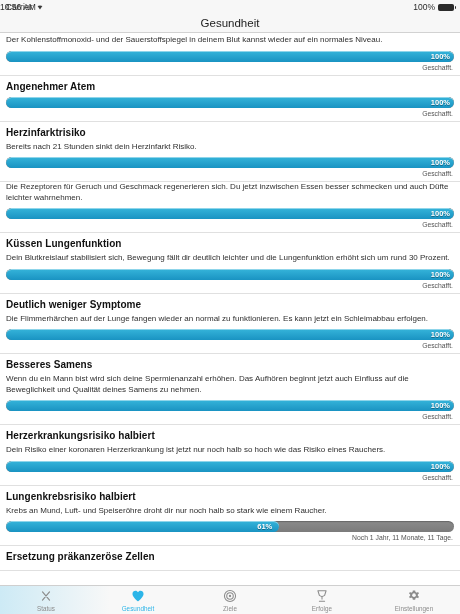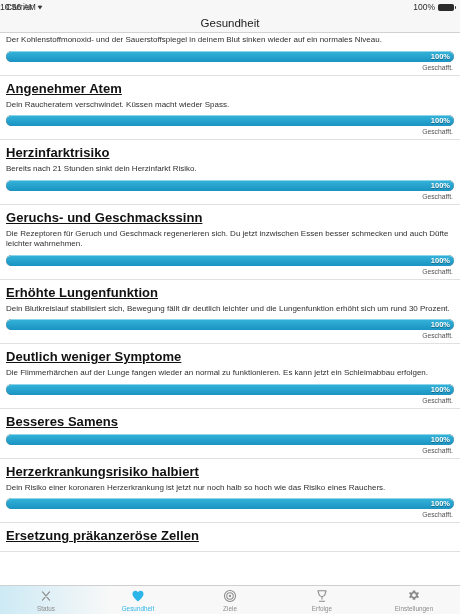--- a/index.html
+++ b/index.html
@@ -93,26 +93,25 @@
   }
 
   .section {
     padding: 0 6px;
     border-bottom: 0.5px solid #e0e0e0;
     padding-bottom: 4px;
   }
   .section.first { padding-top: 2px; }
 
   .sec-title {
-    font-size: 13px;
+    font-size: 10px;
     font-weight: bold;
     color: #111111;
     margin: 5px 0 4px 0;
     letter-spacing: 0.05px;
-    text-decoration: underline;
   }
   .sec-desc {
     font-size: 8px;
     color: #2f2f2f;
     line-height: 1.32;
     margin-bottom: 4px;
   }
   .sec-desc + .sec-desc { margin-top: 12px; }
 
   
@@ -210,64 +209,62 @@
       <span class="battery"></span>
     </div>
   </div>
 
   <div class="navbar">
     <div class="nav-title">Gesundheit</div>
   </div>
 
   <div class="content" id="content">
       <div class="section first">
-        <div class="sec-desc">Der Kohlenstoffmonoxid- und der Sauerstoffspiegel in deinem Blut sinken wieder auf ein normales Niveau.</div>
+        <div class="sec-desc">Der Kohlenstoffmonoxid- und der Sauerstoffspiegel in deinem Blut kannst wieder auf ein normales Niveau.</div>
         <div class="bar-wrap">
           <div class="bar">
             <div class="bar-fill" style="width: 100%;"></div>
             <div class="bar-pct" style="right: 4px;">100%</div>
           </div>
           <div class="bar-sub">Geschafft.</div>
         </div>
       </div>
       <div class="section">
         <div class="sec-title">Angenehmer Atem</div>
-        <div class="sec-desc">Dein Raucheratem verschwindet. Küssen macht wieder Spass.</div>
         <div class="bar-wrap">
           <div class="bar">
             <div class="bar-fill" style="width: 100%;"></div>
             <div class="bar-pct" style="right: 4px;">100%</div>
           </div>
           <div class="bar-sub">Geschafft.</div>
         </div>
       </div>
       <div class="section">
         <div class="sec-title">Herzinfarktrisiko</div>
         <div class="sec-desc">Bereits nach 21 Stunden sinkt dein Herzinfarkt Risiko.</div>
         <div class="bar-wrap">
           <div class="bar">
             <div class="bar-fill" style="width: 100%;"></div>
             <div class="bar-pct" style="right: 4px;">100%</div>
           </div>
           <div class="bar-sub">Geschafft.</div>
         </div>
       </div>
       <div class="section">
-        <div class="sec-title">Geruchs- und Geschmackssinn</div>
         <div class="sec-desc">Die Rezeptoren für Geruch und Geschmack regenerieren sich. Du jetzt inzwischen Essen besser schmecken und auch Düfte leichter wahrnehmen.</div>
         <div class="bar-wrap">
           <div class="bar">
             <div class="bar-fill" style="width: 100%;"></div>
             <div class="bar-pct" style="right: 4px;">100%</div>
           </div>
           <div class="bar-sub">Geschafft.</div>
         </div>
       </div>
       <div class="section">
-        <div class="sec-title">Erhöhte Lungenfunktion</div>
+        <div class="sec-title">Küssen Lungenfunktion</div>
         <div class="sec-desc">Dein Blutkreislauf stabilisiert sich, Bewegung fällt dir deutlich leichter und die Lungenfunktion erhöht sich um rund 30 Prozent.</div>
         <div class="bar-wrap">
           <div class="bar">
             <div class="bar-fill" style="width: 100%;"></div>
             <div class="bar-pct" style="right: 4px;">100%</div>
           </div>
           <div class="bar-sub">Geschafft.</div>
         </div>
       </div>
       <div class="section">
@@ -276,37 +273,49 @@
         <div class="bar-wrap">
           <div class="bar">
             <div class="bar-fill" style="width: 100%;"></div>
             <div class="bar-pct" style="right: 4px;">100%</div>
           </div>
           <div class="bar-sub">Geschafft.</div>
         </div>
       </div>
       <div class="section">
         <div class="sec-title">Besseres Samens</div>
+        <div class="sec-desc">Wenn du ein Mann bist wird sich deine Spermienanzahl erhöhen. Das Aufhören beginnt jetzt auch Einfluss auf die Beweglichkeit und Qualität deines Samens zu nehmen.</div>
         <div class="bar-wrap">
           <div class="bar">
             <div class="bar-fill" style="width: 100%;"></div>
             <div class="bar-pct" style="right: 4px;">100%</div>
           </div>
           <div class="bar-sub">Geschafft.</div>
         </div>
       </div>
       <div class="section">
         <div class="sec-title">Herzerkrankungsrisiko halbiert</div>
         <div class="sec-desc">Dein Risiko einer koronaren Herzerkrankung ist jetzt nur noch halb so hoch wie das Risiko eines Rauchers.</div>
         <div class="bar-wrap">
           <div class="bar">
             <div class="bar-fill" style="width: 100%;"></div>
             <div class="bar-pct" style="right: 4px;">100%</div>
           </div>
           <div class="bar-sub">Geschafft.</div>
+        </div>
+      </div>
+      <div class="section">
+        <div class="sec-title">Lungenkrebsrisiko halbiert</div>
+        <div class="sec-desc">Krebs an Mund, Luft- und Speiseröhre droht dir nur noch halb so stark wie einem Raucher.</div>
+        <div class="bar-wrap">
+          <div class="bar">
+            <div class="bar-fill" style="width: 61%;"></div>
+            <div class="bar-pct" style="left: calc(61% - 22px);">61%</div>
+          </div>
+          <div class="bar-sub">Noch 1 Jahr, 11 Monate, 11 Tage.</div>
         </div>
       </div>
       <div class="section">
         <div class="sec-title">Ersetzung präkanzeröse Zellen</div>
       </div>
     </div>
 
   <div class="tabbar" id="tabbar">
       <div class="tab">
         <div class="tab-icon">

